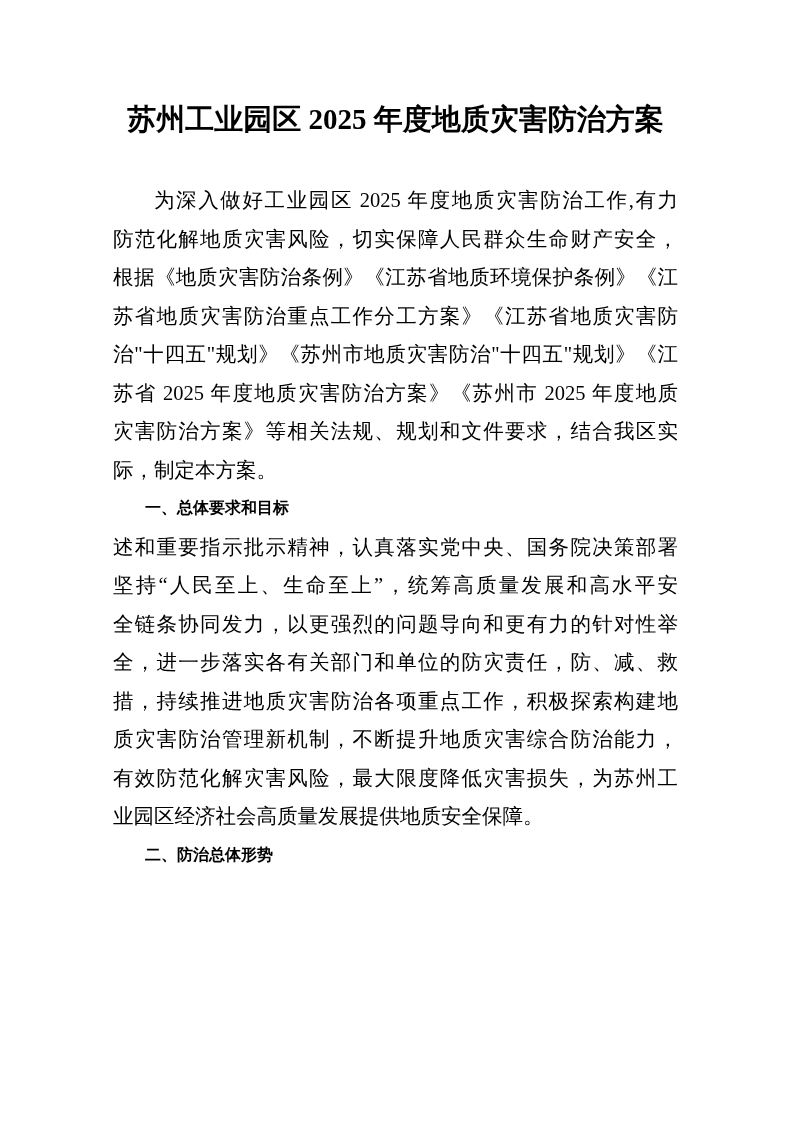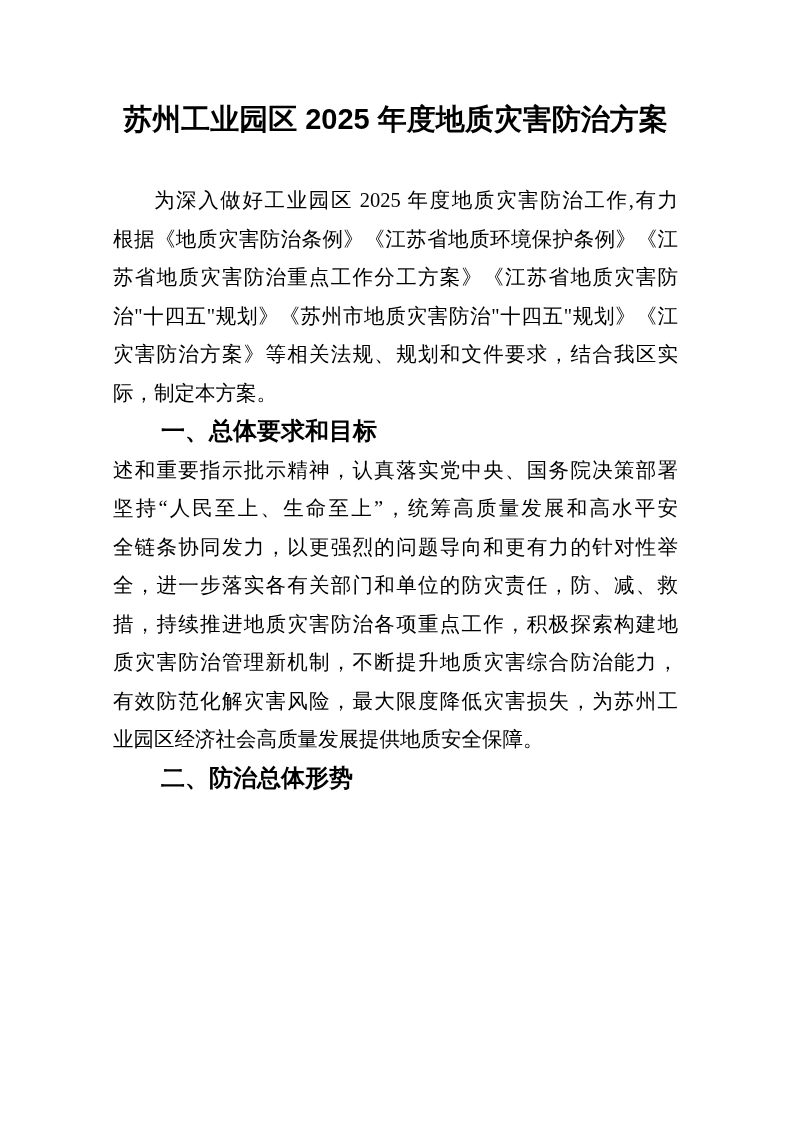--- a/index.html
+++ b/index.html
@@ -22,37 +22,37 @@
     top: 97px;
     width: 565px;
   }
   .doc-title {
     font-size: 29px;
     line-height: 44px;
     font-weight: bold;
     text-align: center;
     margin: 0 0 36px 0;
     white-space: nowrap;
-    font-family: Liberation Sans, sans-serif;
+    font-family: Liberation Serif, serif;
   }
   .line {
     font-size: 20.5px;
     line-height: 38.5px;
     text-align: justify;
     text-align-last: justify;
   }
   .line.last {
     text-align-last: left;
   }
   .line.indent {
     text-indent: 2em;
     margin-top: 40px;
   }
   .heading-hei {
-    font-size: 24px;
+    font-size: 16px;
     line-height: 38.5px;
     font-weight: bold;
     text-indent: 2em;
     font-family: "Liberation Sans", "DejaVu Sans", sans-serif;
   }
   .heading-kai {
     font-size: 20.5px;
     line-height: 38.5px;
     font-style: italic;
     text-indent: 2em;
@@ -62,23 +62,25 @@
 </head>
 <body>
 
 <div class="page">
   <div class="content">
 
     <h1 class="doc-title">苏州工业园区 2025 年度地质灾害防治方案</h1>
 
     <div class="paragraph">
       <div class="line indent">为深入做好工业园区 2025 年度地质灾害防治工作,有力</div>
+      <div class="line">防范化解地质灾害风险，切实保障人民群众生命财产安全，</div>
       <div class="line">根据《地质灾害防治条例》《江苏省地质环境保护条例》《江</div>
       <div class="line">苏省地质灾害防治重点工作分工方案》《江苏省地质灾害防</div>
       <div class="line">治"十四五"规划》《苏州市地质灾害防治"十四五"规划》《江</div>
+      <div class="line">苏省 2025 年度地质灾害防治方案》《苏州市 2025 年度地质</div>
       <div class="line">灾害防治方案》等相关法规、规划和文件要求，结合我区实</div>
       <div class="line last">际，制定本方案。</div>
     </div>
 
     <div class="heading-hei">一、总体要求和目标</div>
 
     <div class="paragraph">
       <div class="line">述和重要指示批示精神，认真落实党中央、国务院决策部署</div>
       <div class="line">坚持“人民至上、生命至上”，统筹高质量发展和高水平安</div>
       <div class="line">全链条协同发力，以更强烈的问题导向和更有力的针对性举</div>

